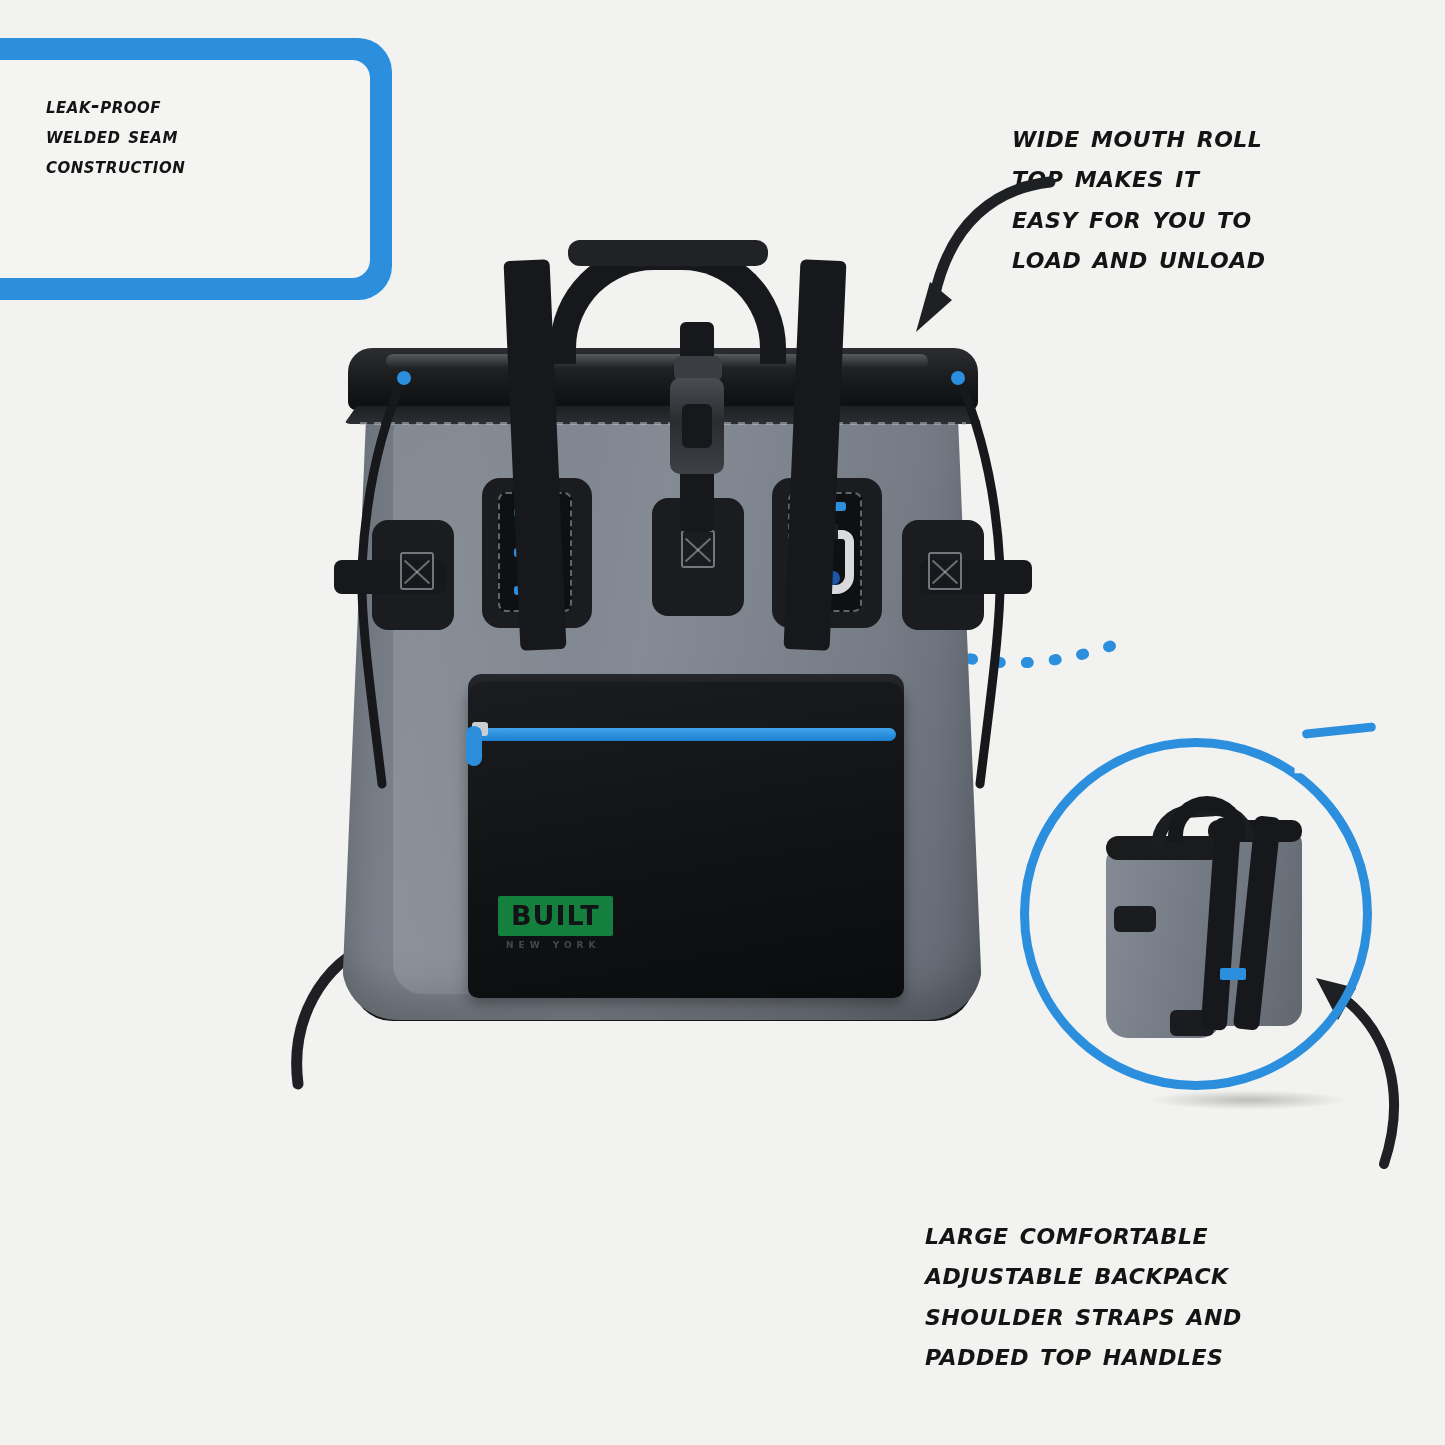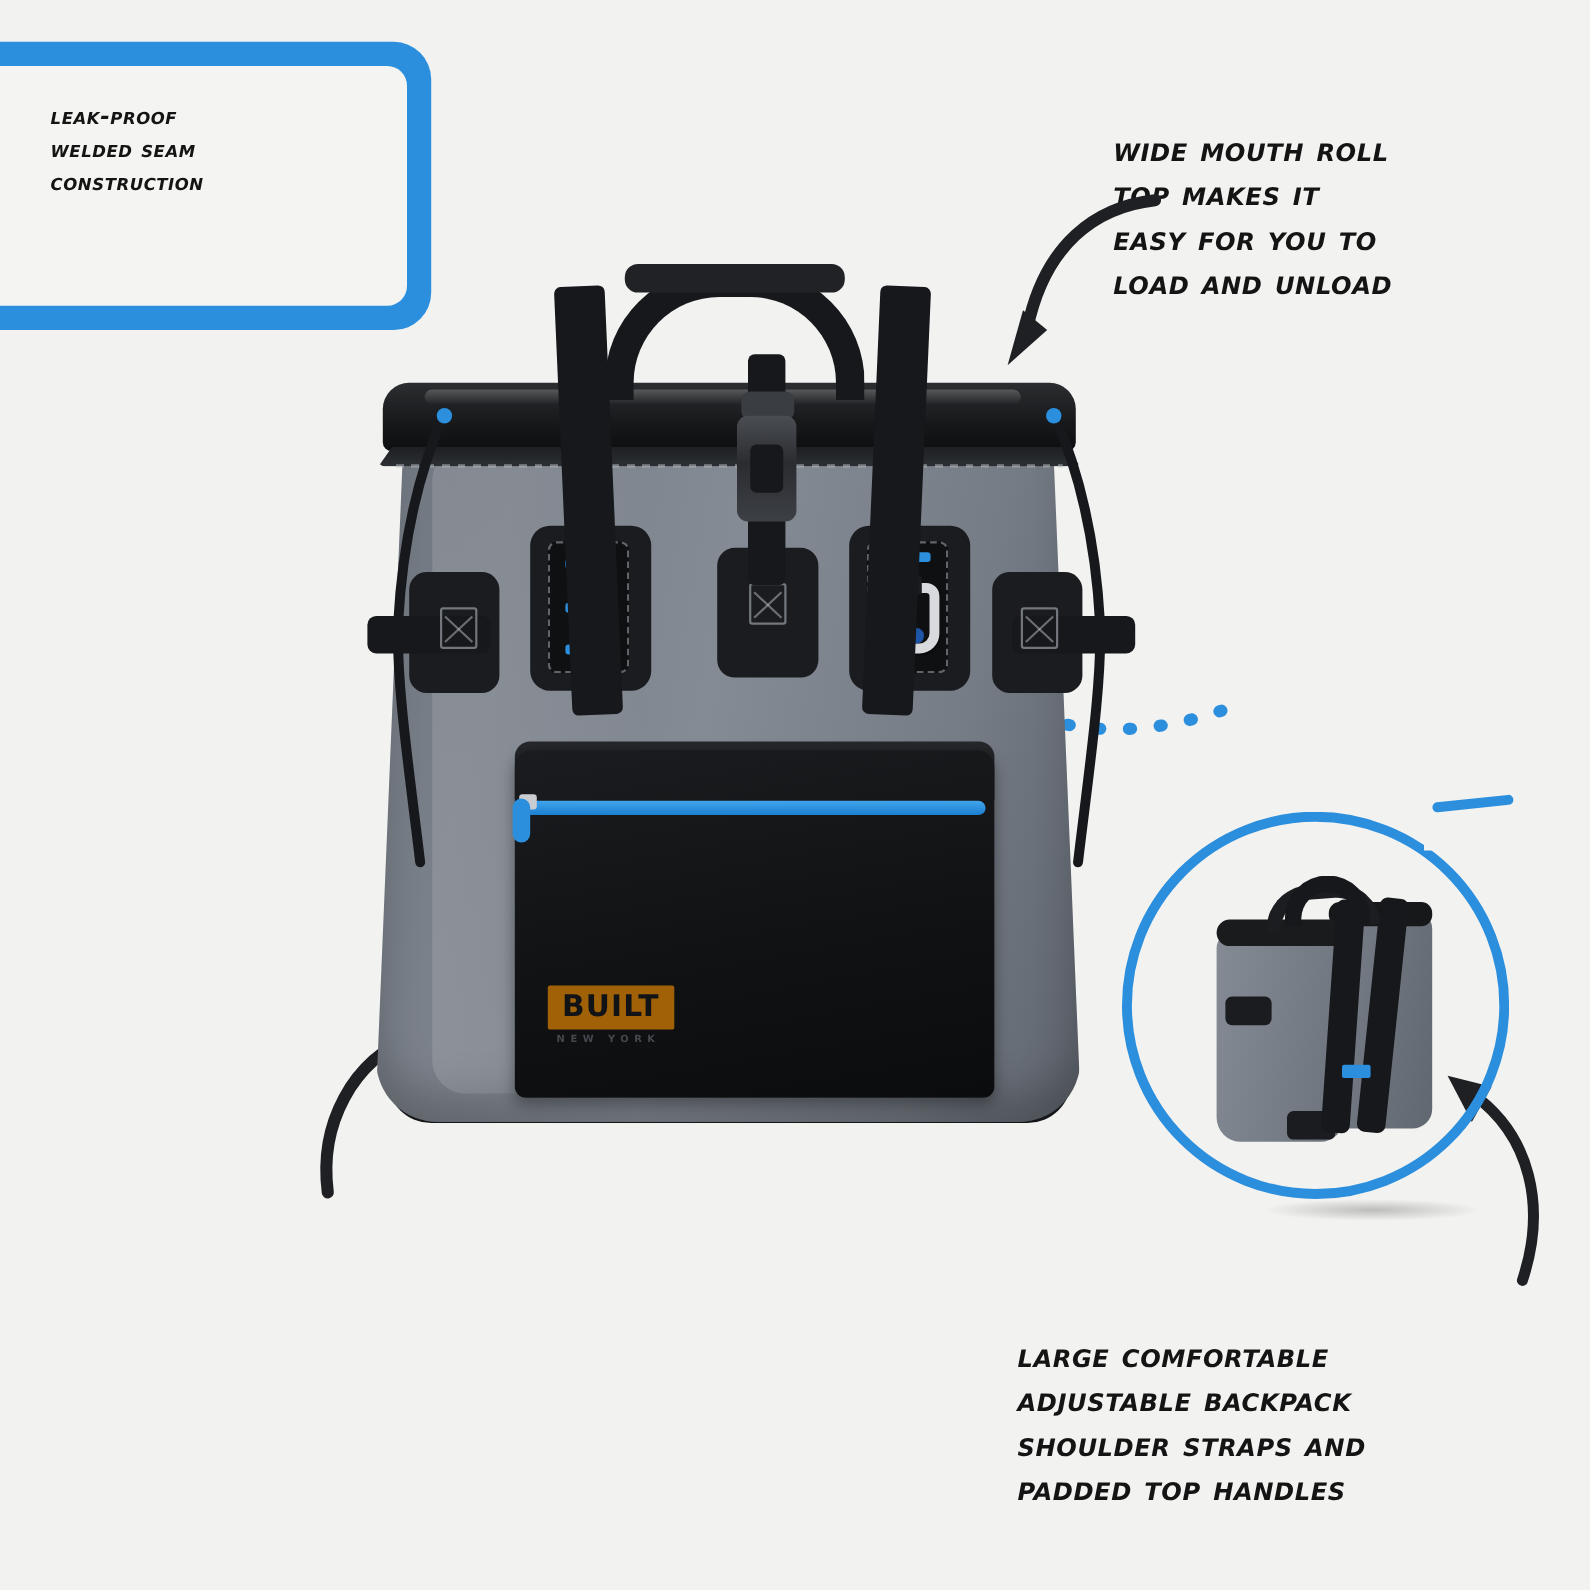--- a/index.html
+++ b/index.html
@@ -228,21 +228,21 @@
     position:absolute; left:166px; top:496px; width:16px; height:40px;
     background:#2b8fde; border-radius:8px;
   }
   #zip-slider {
     position:absolute; left:172px; top:492px; width:16px; height:14px;
     background:#c9ccd1; border-radius:3px;
   }
   
   #logo-box {
     position:absolute; left:198px; top:666px;
-    background:#a16207; padding:6px 13px 7px 13px; border-radius:2px;
+    background:#15803d; padding:6px 13px 7px 13px; border-radius:2px;
   }
   #logo-word {
     font-family:"DejaVu Sans", sans-serif;
     font-weight:700; font-size:27px; letter-spacing:1px;
     color:#111316; line-height:1;
   }
   #logo-sub {
     position:absolute; left:206px; top:710px;
     font-family:"DejaVu Sans", sans-serif;
     font-size:9px; letter-spacing:5px; color:#44484d; font-weight:700;

